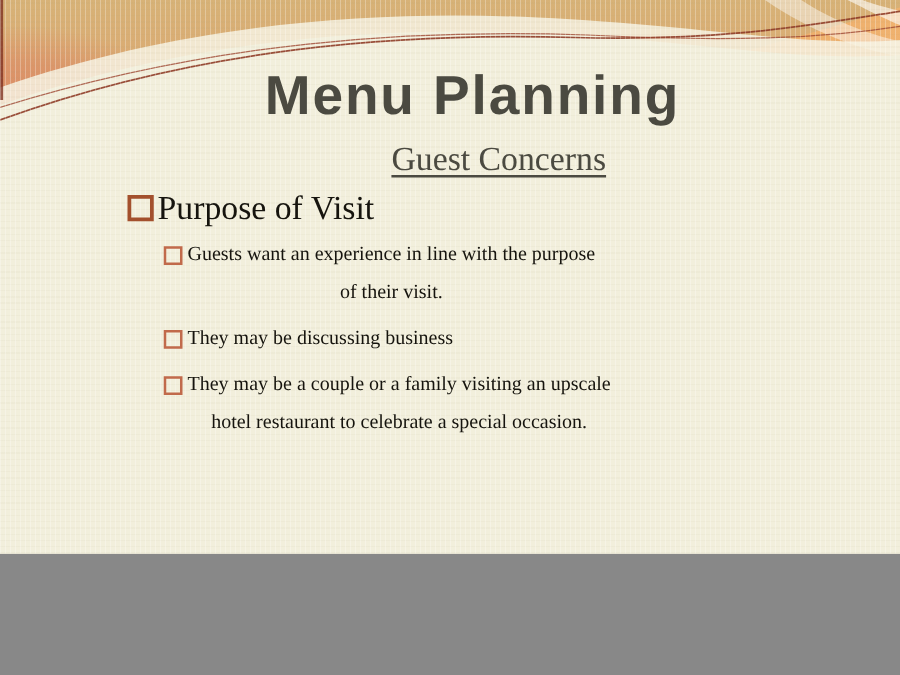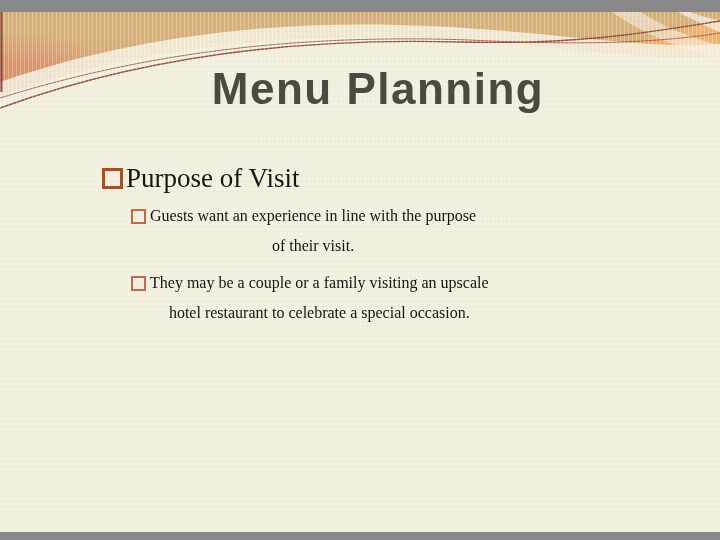--- a/index.html
+++ b/index.html
@@ -1,19 +1,19 @@
 <!DOCTYPE html>
 <html><head>
 <meta charset="utf-8">
 <style>
   html,body{margin:0;padding:0;background:#888;}
   .slide{
     position:relative;
-    width:720px;height:520px;
-    margin:12px auto;
+    width:720px;height:443px;
+    margin:0 auto;
     background:#F2EFDC;
     overflow:hidden;
     font-family:"Liberation Serif", serif;
   }
   
   .slide::after{
     content:"";
     position:absolute;inset:0;
     background-image:
       repeating-linear-gradient(90deg, rgba(255,255,255,.28) 0 1px, transparent 1px 4px),
@@ -116,37 +116,44 @@
     <path d="M0,84 C150,32 290,22 420,26 C550,31 630,50 720,44 L720,540 L0,540 Z" fill="#F2EFDC"></path>
 
     <path d="M0,96 C160,38 320,26 460,30 C580,33 650,20 720,9" fill="none" stroke="#8E3B26" stroke-width="1.4" opacity="0.9"></path>
     <path d="M0,86 C170,33 330,23 470,28 C590,34 662,30 720,21" fill="none" stroke="#9C4530" stroke-width="1" opacity="0.8"></path>
 
     <rect x="0" y="0" width="2.5" height="80" fill="#7E3122" opacity="0.8"></rect>
   </svg>
 
   <div class="title">Menu Planning</div>
 
+  <div class="subtitle">
+    <span>Guest Concerns</span>
+  </div>
 
   <div class="content">
 
     <div class="row">
       <div class="bullet1"></div>
       <div class="lvl1-text">Purpose of Visit</div>
     </div>
 
     <div class="lvl2">
 
       <div class="row">
         <div class="bullet2"></div>
         <div class="lvl2-text">Guests want an experience in line with the purpose
 of their visit.</div>
       </div>
 
 
+      <div class="row">
+        <div class="bullet2"></div>
+        <div class="lvl2-text">They may be discussing business</div>
+      </div>
 
       <div class="row">
         <div class="bullet2"></div>
         <div class="lvl2-text">They may be a couple or a family visiting an upscale
 hotel restaurant to celebrate a special occasion.</div>
       </div>
 
     </div>
   </div>
 </div>

